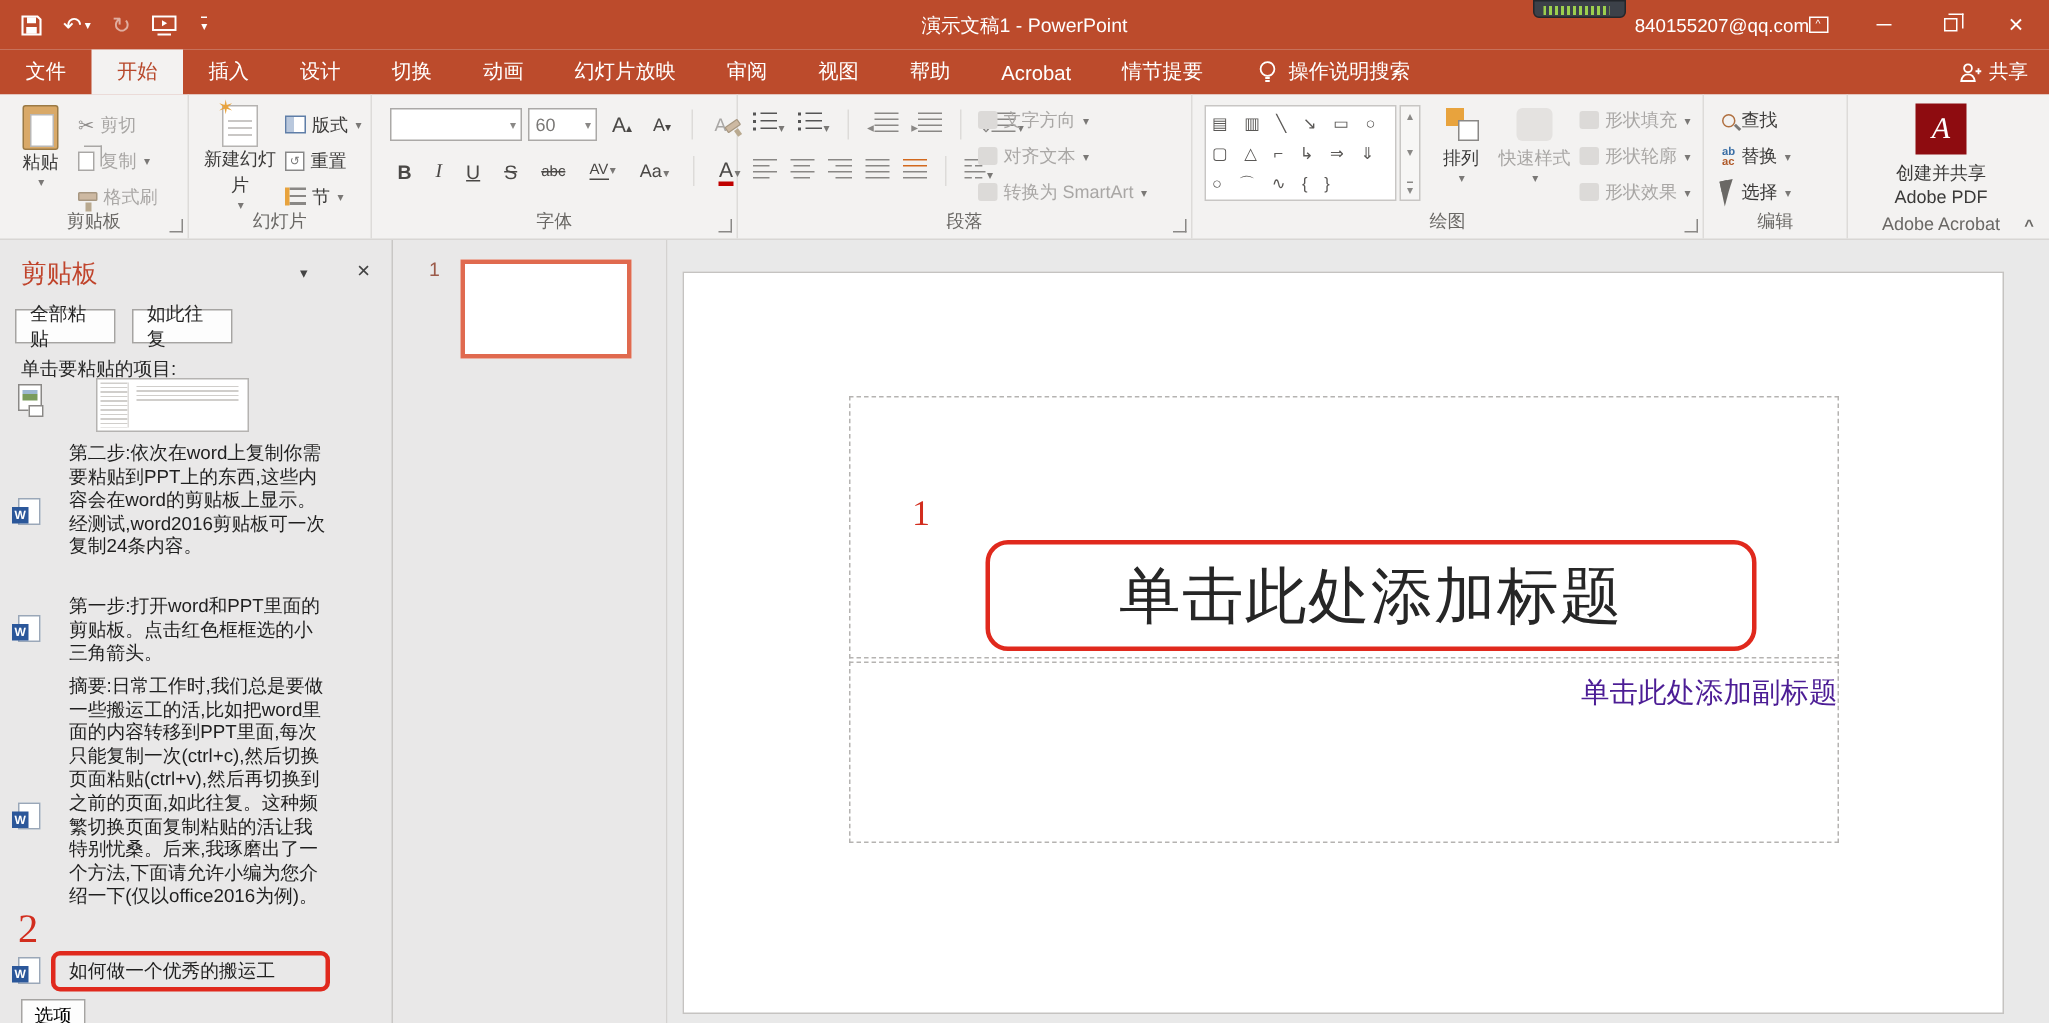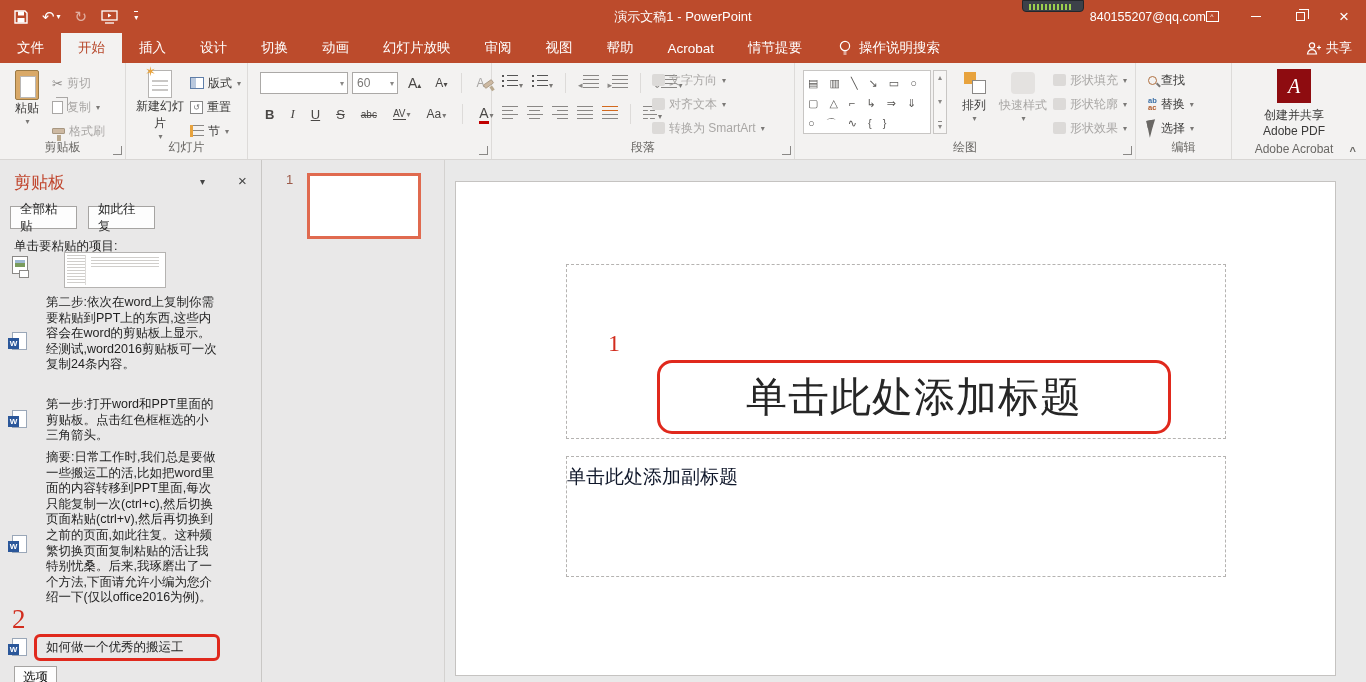--- a/index.html
+++ b/index.html
@@ -145,21 +145,21 @@
   
   .thumbs { position:absolute; left:262px; top:0; width:183px; height:522px; background:#e9e8e8; border-right:1px solid #d4d2d0; }
   .thumb-num { position:absolute; left:24px; top:12px; font-size:13px; color:#9c5a49; }
   .thumb-slide { position:absolute; left:45px; top:13px; width:114px; height:66px; background:#fff; border:3px solid #e06a4f; }
 
   
   .editarea { position:absolute; left:445px; top:0; width:921px; height:522px; background:#e9e9e9; }
   .slide { position:absolute; left:10px; top:21px; width:881px; height:495px; background:#fff; border:1px solid #c5c3c1; }
   .ph { position:absolute; border:1.5px dashed #b5b3b1; }
   .ph-title { left:110px; top:82px; width:660px; height:175px; }
-  .ph-sub { left:110px; top:274px; width:660px; height:121px; text-align:left; font-size:19px; color:#0f172a; padding-top:7px; }
+  .ph-sub { left:110px; top:259px; width:660px; height:121px; text-align:right; font-size:19px; color:#4c1d95; padding-top:7px; }
   .title-redbox { position:absolute; left:201px; top:178px; width:514px; height:74px; border:3.5px solid #e0291d; border-radius:15px; display:flex; align-items:center; justify-content:center; }
   .title-text { font-size:41px; color:#262626; font-weight:400; letter-spacing:1px; white-space:nowrap; }
   .ann1 { position:absolute; left:152px; top:148px; font-size:24px; color:#d22d1e; font-family:"Liberation Serif",serif; }
 
   svg.wi { display:block; }
 </style>
 </head>
 <body>
 
 <div id="app">
@@ -334,20 +334,21 @@
         <span class="fbtn" style="font-size:12px;justify-content:center;">
             <span>Aa</span>
             <span class="ddv">▾</span>
           </span>
         <span class="fsep"></span>
         <span class="fbtn" style="font-size:14px;">
             <span style="border-bottom:3px solid #c00000;">A</span>
             <span class="ddv">▾</span>
           </span>
       </div>
+      <div class="glabel">字体</div>
       <span class="launcher"></span>
     </div>
 
     <div class="rgroup" style="left:492px; width:303px;">
       <div class="smallrow" style="left:10px; top:9px; gap:9px;">
         <span><span class="ln bul"></span><span class="ddv">▾</span></span>
         <span><span class="ln bul"></span><span class="ddv">▾</span></span>
         <span class="fsep"></span>
         <span><span class="tinytri">◂</span><span class="ln jst"></span></span>
         <span><span class="tinytri">▸</span><span class="ln jst"></span></span>

